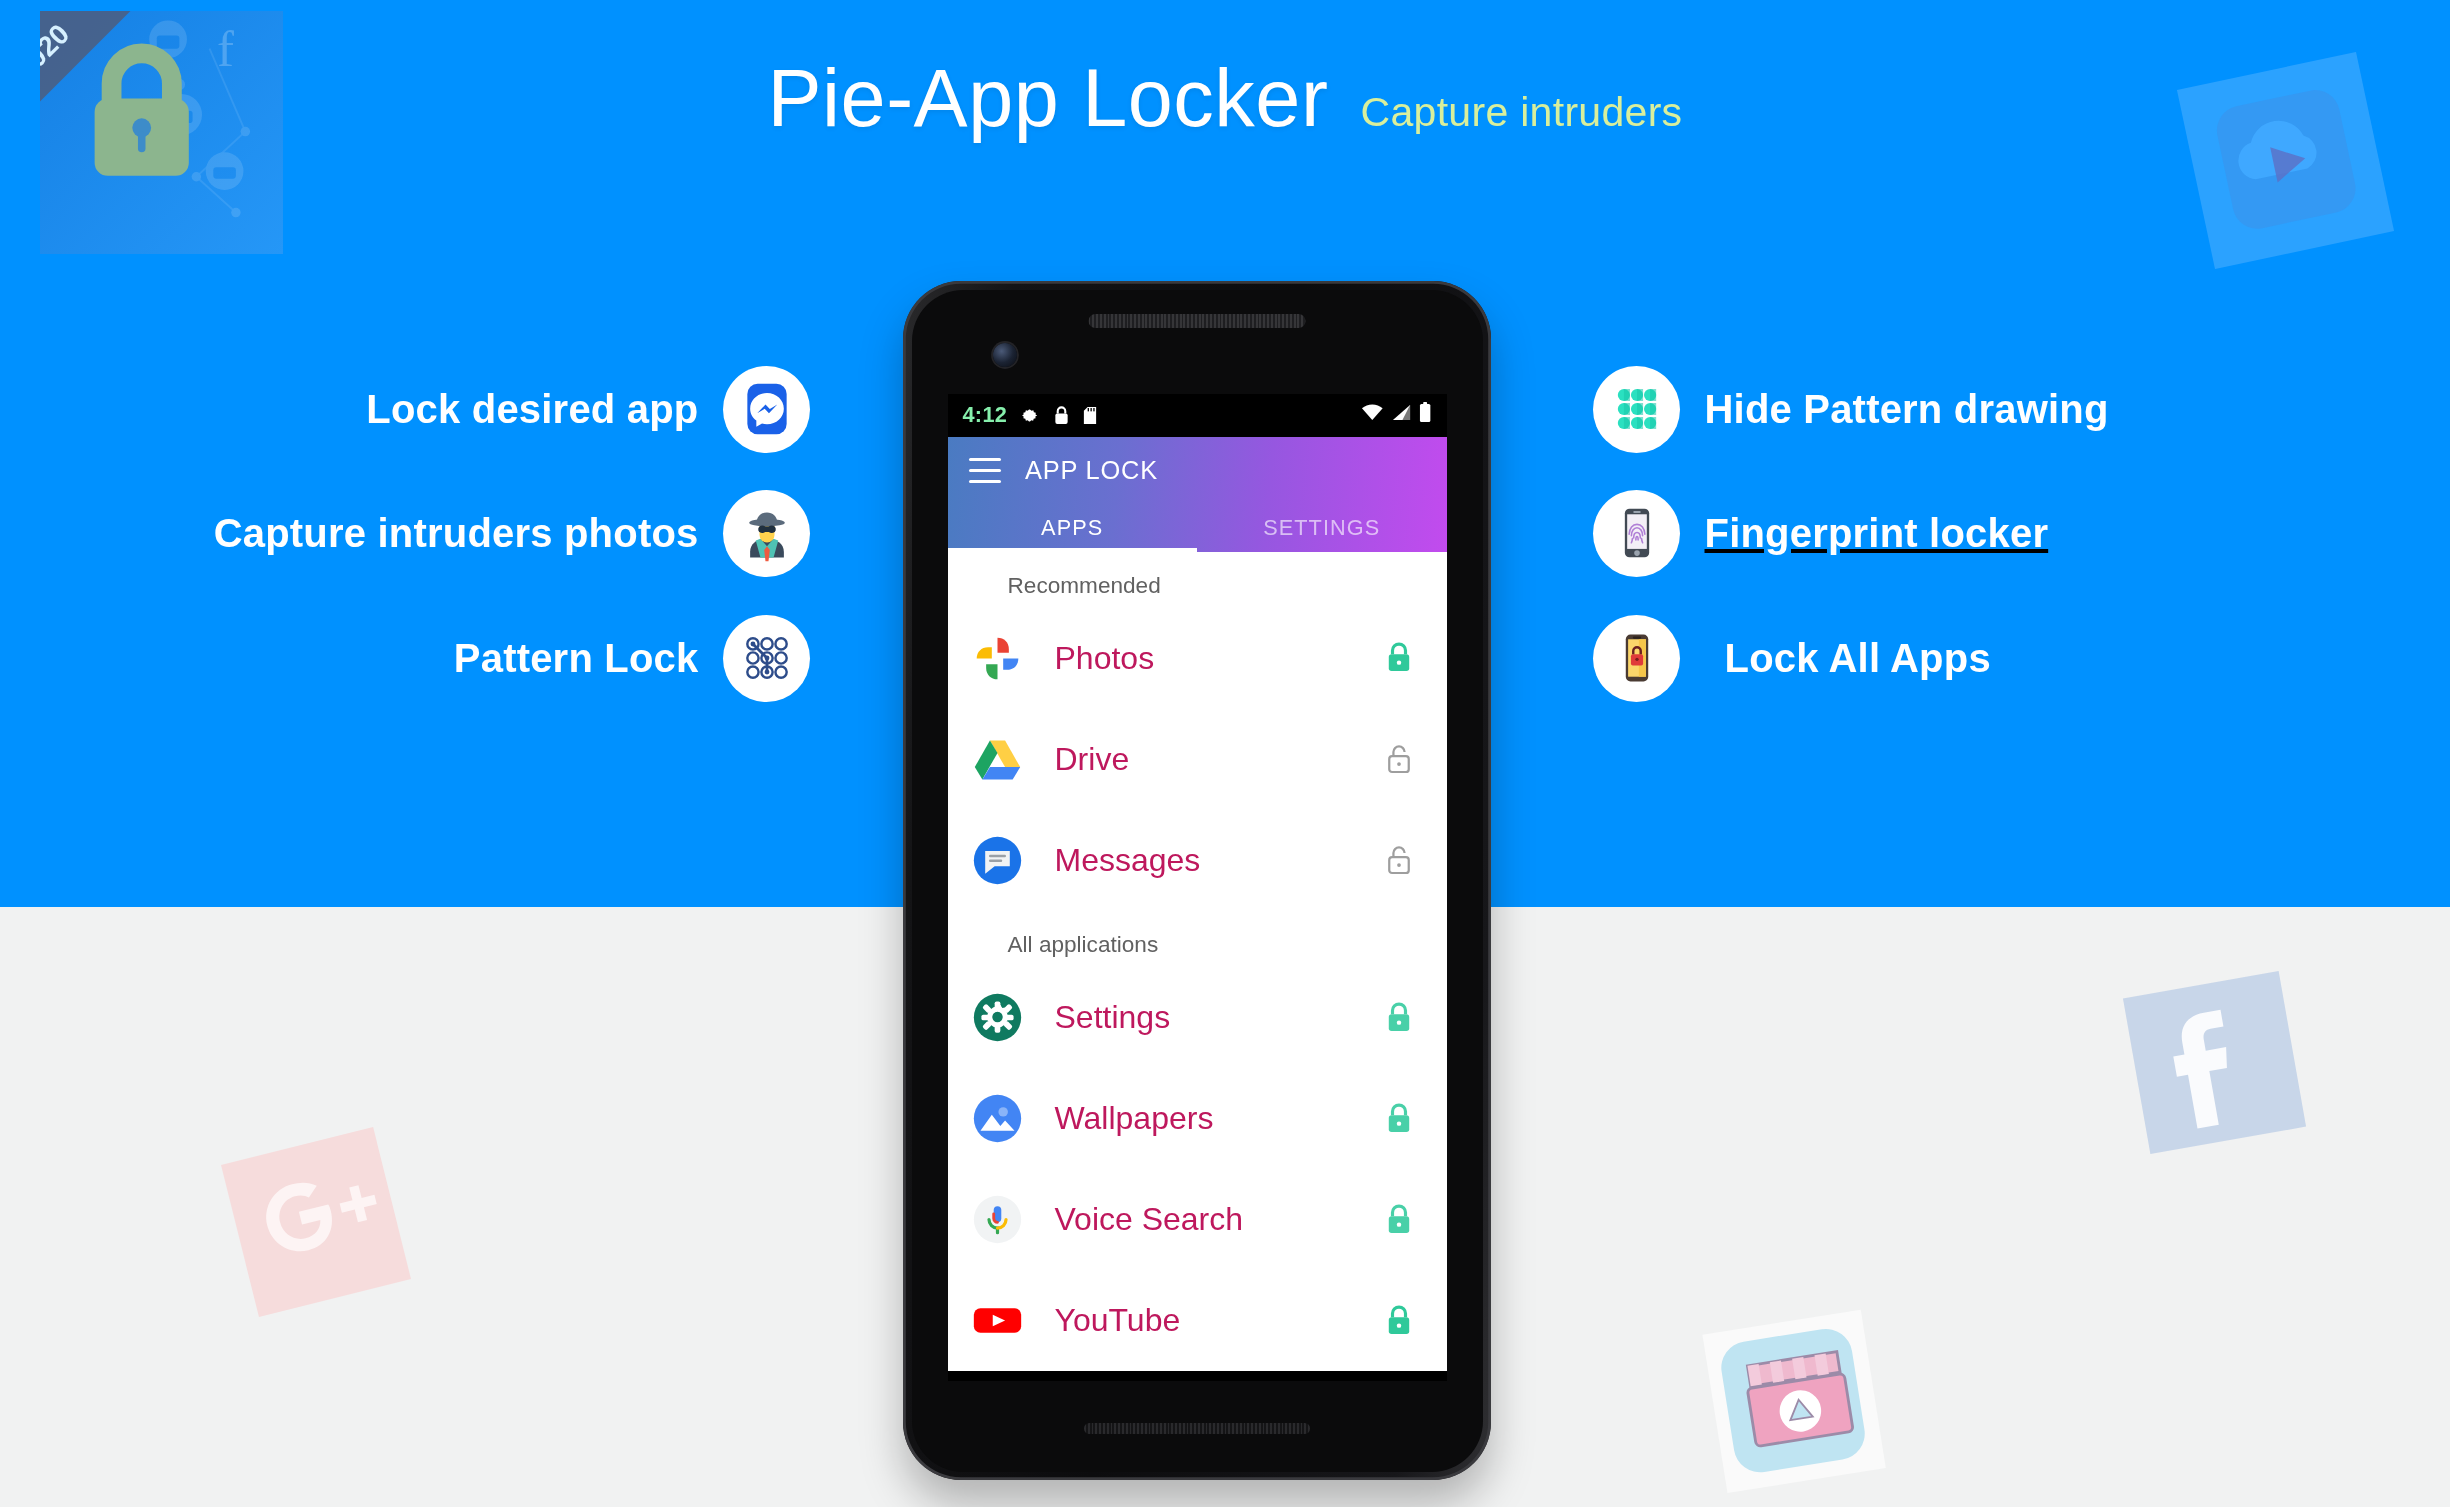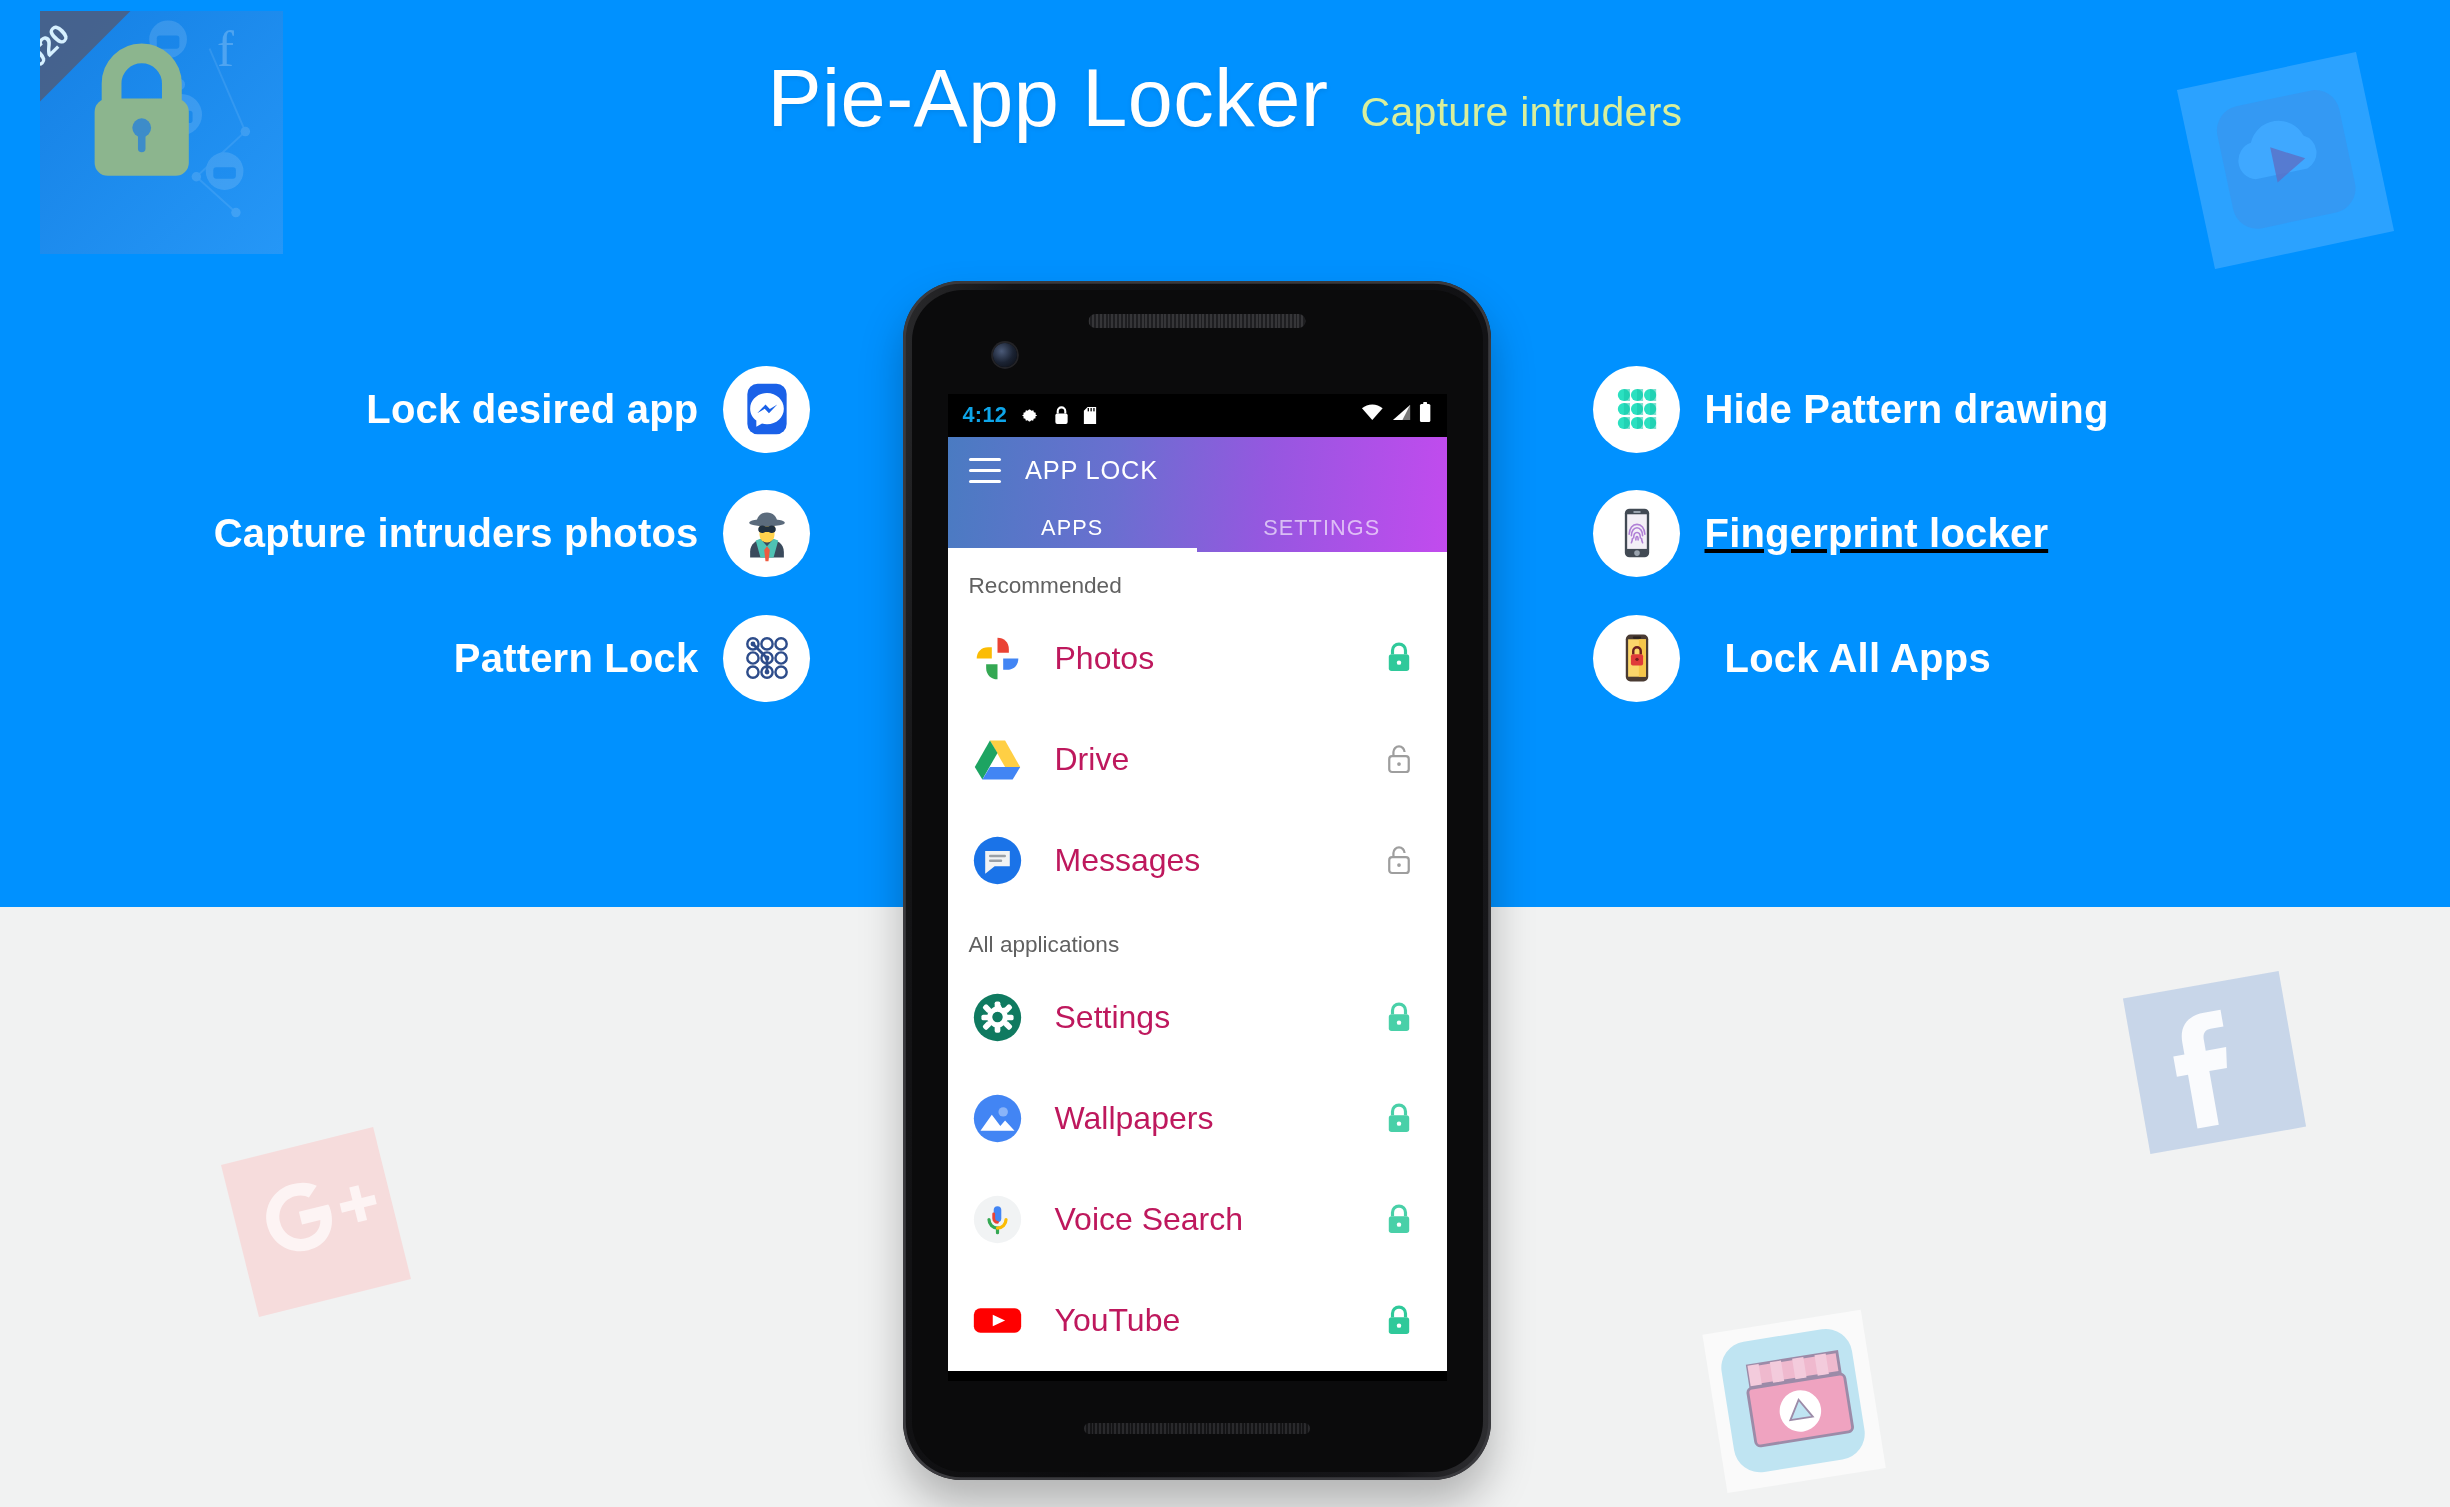--- a/index.html
+++ b/index.html
@@ -106,21 +106,21 @@
     opacity:.85;
   }
 
   #screen {
     position:absolute; left:36px; top:104px; width:499px; height:987px;
     background:#FFFFFF; overflow:hidden;
   }
 
   
   #statusbar {
-    height:43px; background:#000000; color:#0ea5e9;
+    height:43px; background:#000000; color:#86efac;
     display:flex; align-items:center; padding:0 15px;
     font-size:21.7px;
   }
   #sb-time { font-weight:bold; letter-spacing:0.3px; }
   .sb-ic { margin-left:12.3px; display:flex; align-items:center; }
   #sb-right { margin-left:auto; display:flex; align-items:center; gap:7.5px; }
 
   
   #appbar {
     height:115px;
@@ -141,21 +141,21 @@
   }
   .tab.active { color:#FFFFFF; }
   .tab.active:after {
     content:""; position:absolute; left:0; right:0; bottom:0;
     height:3.8px; background:#FFFFFF;
   }
 
   
   #applist { background:#FFFFFF; }
   .section-head {
-    padding:21px 0 9.4px 21px; font-size:22.6px; color:#616161;
+    padding:21px 0 9.4px 21px; font-size:22.6px; color:#616161;margin-left:39px;
   }
   .app-row {
     display:flex; align-items:center; height:101px; padding:0 0 0 21px;
   }
   .app-ic { width:58px; height:58px; flex:none; display:flex; align-items:center; justify-content:center; }
   .app-name { font-size:32px; color:#be185d; margin-left:28px; }
   .app-lock { margin-left:auto; margin-right:32px; width:32px; height:38px; display:flex; align-items:center; justify-content:center; }
 
   
   #navbar {

